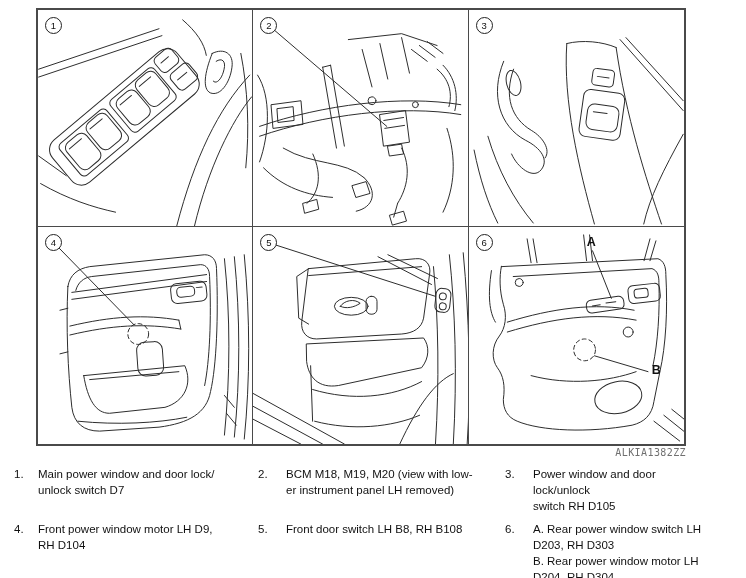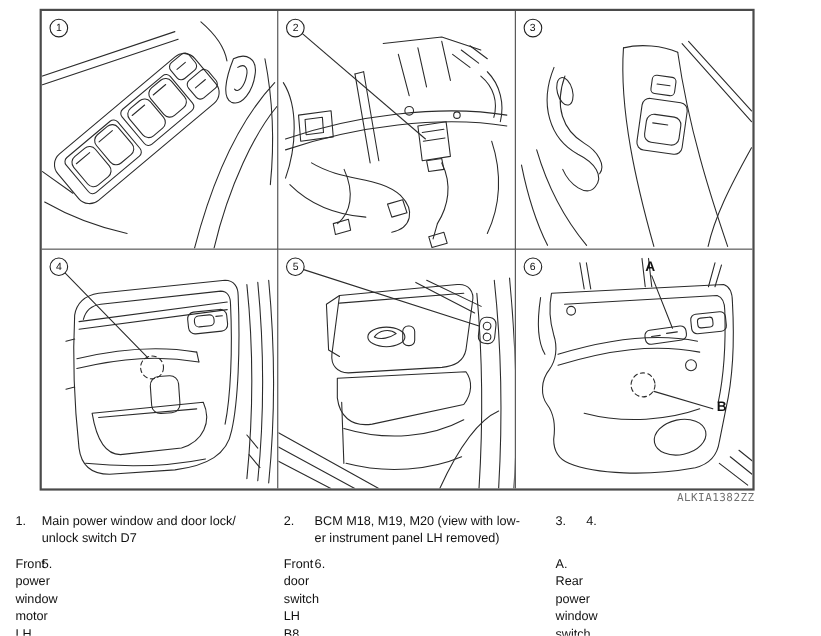--- a/index.html
+++ b/index.html
@@ -248,20 +248,22 @@
 <div class="watermark">ALKIA1382ZZ</div>
 
 <div class="legend">
   <div class="legend-num">1.</div>
   <div class="legend-text">Main power window and door lock/
 unlock switch D7</div>
   <div class="legend-num">2.</div>
   <div class="legend-text">BCM M18, M19, M20 (view with low-
 er instrument panel LH removed)</div>
   <div class="legend-num">3.</div>
+  <div class="legend-text">Power window and door lock/unlock
+switch RH D105</div>
   <div class="legend-num">4.</div>
   <div class="legend-text">Front power window motor LH D9,
 RH D104</div>
   <div class="legend-num">5.</div>
   <div class="legend-text">Front door switch LH B8, RH B108</div>
   <div class="legend-num">6.</div>
   <div class="legend-text">A. Rear power window switch LH
 D203, RH D303
 B. Rear power window motor LH
 D204, RH D304</div>

